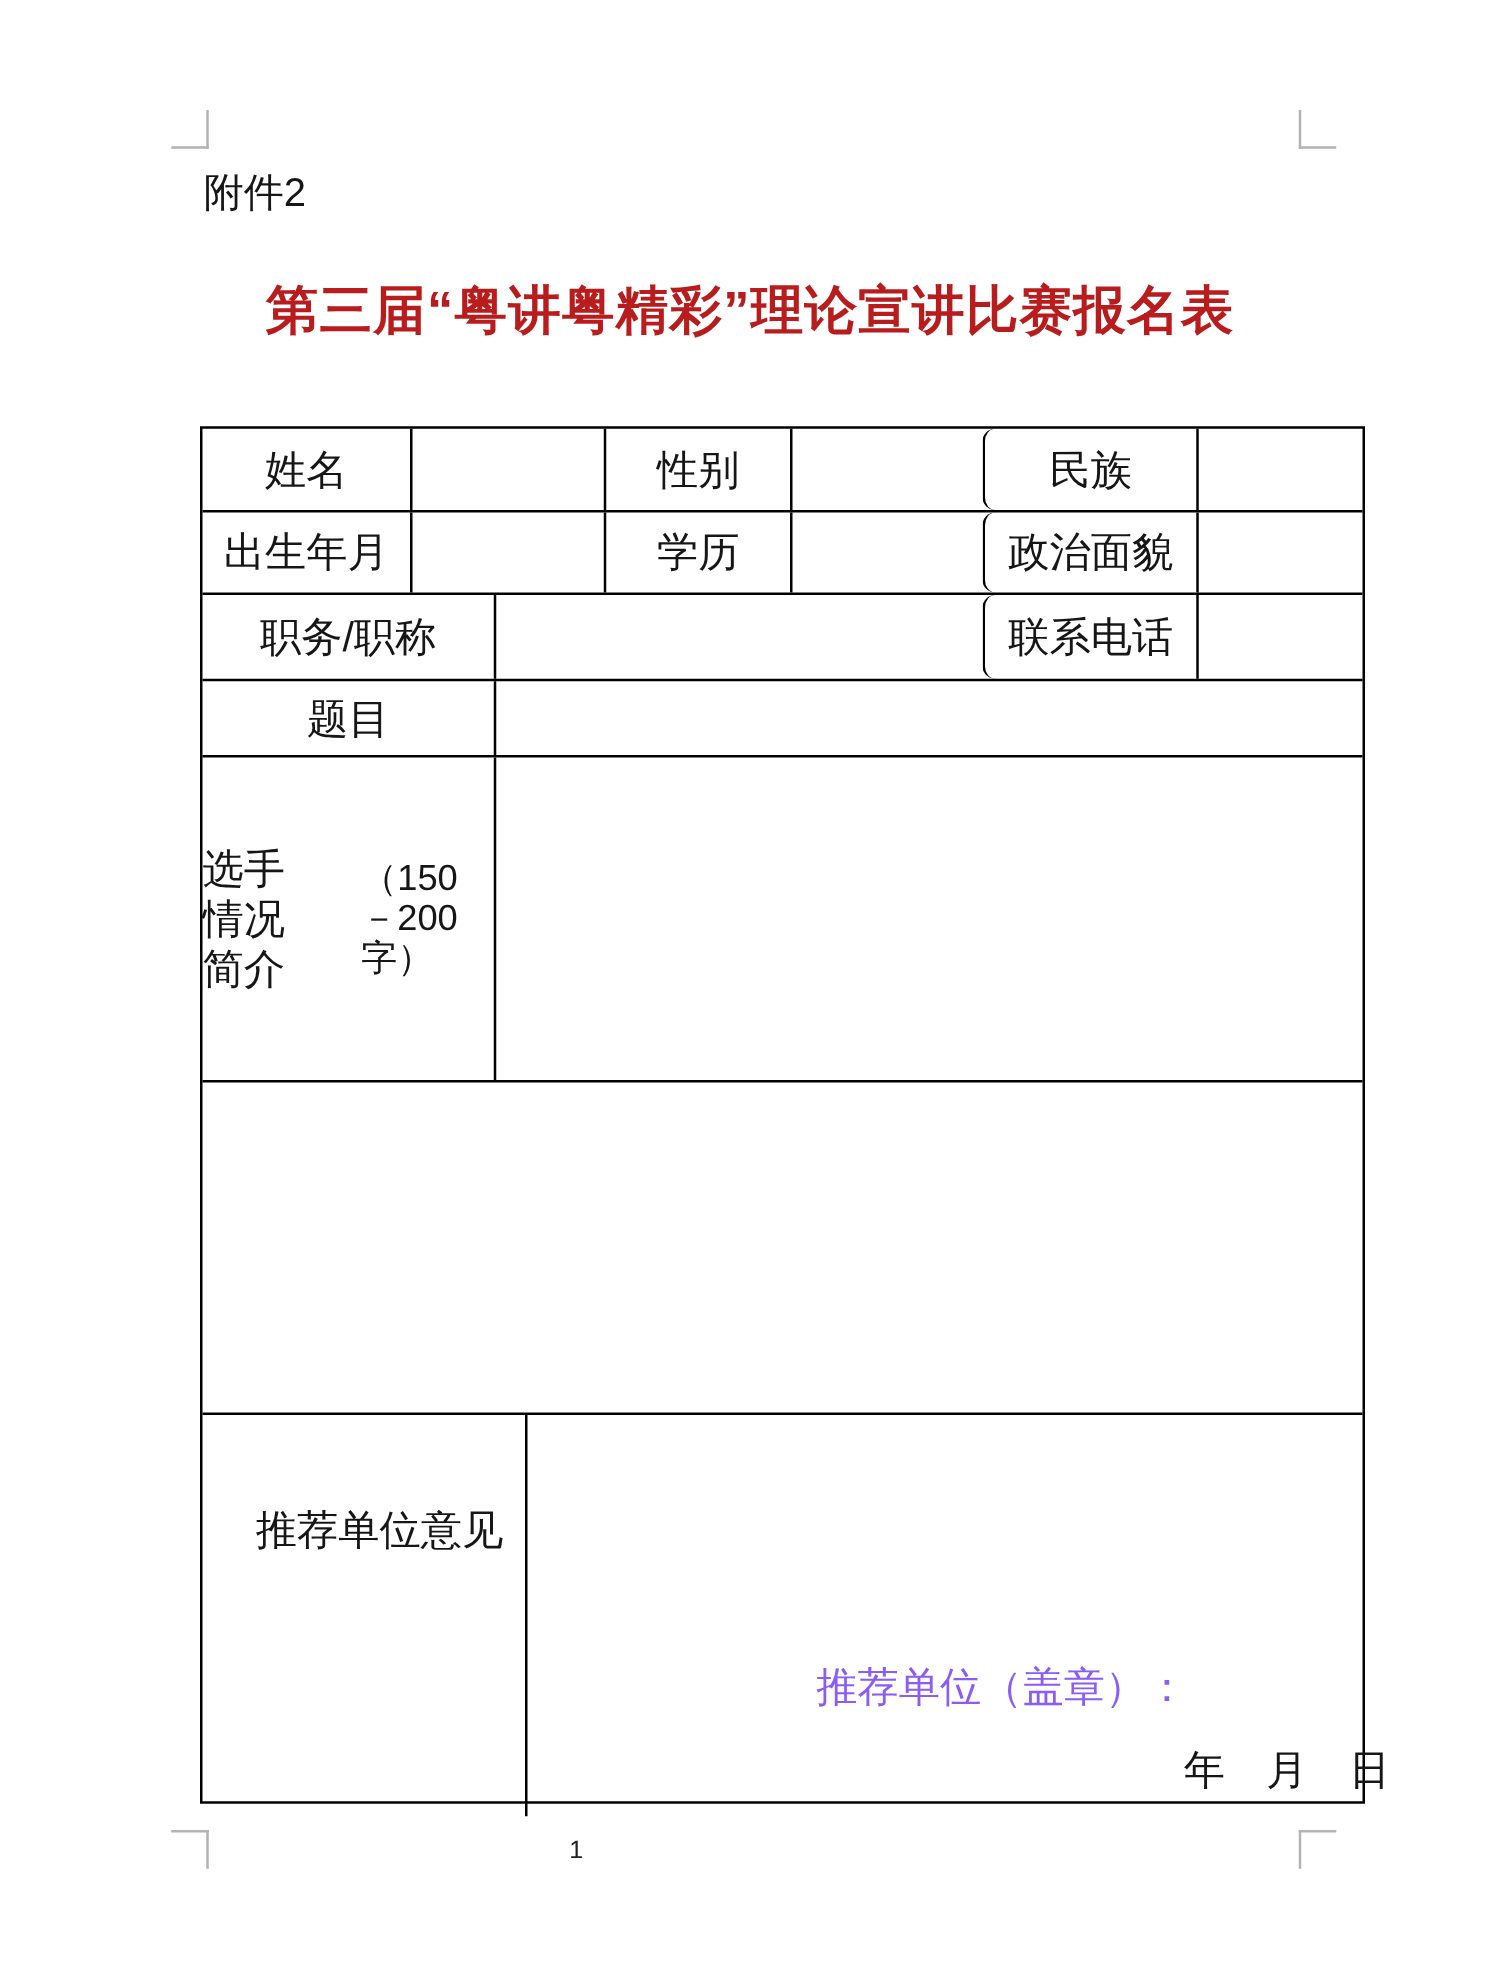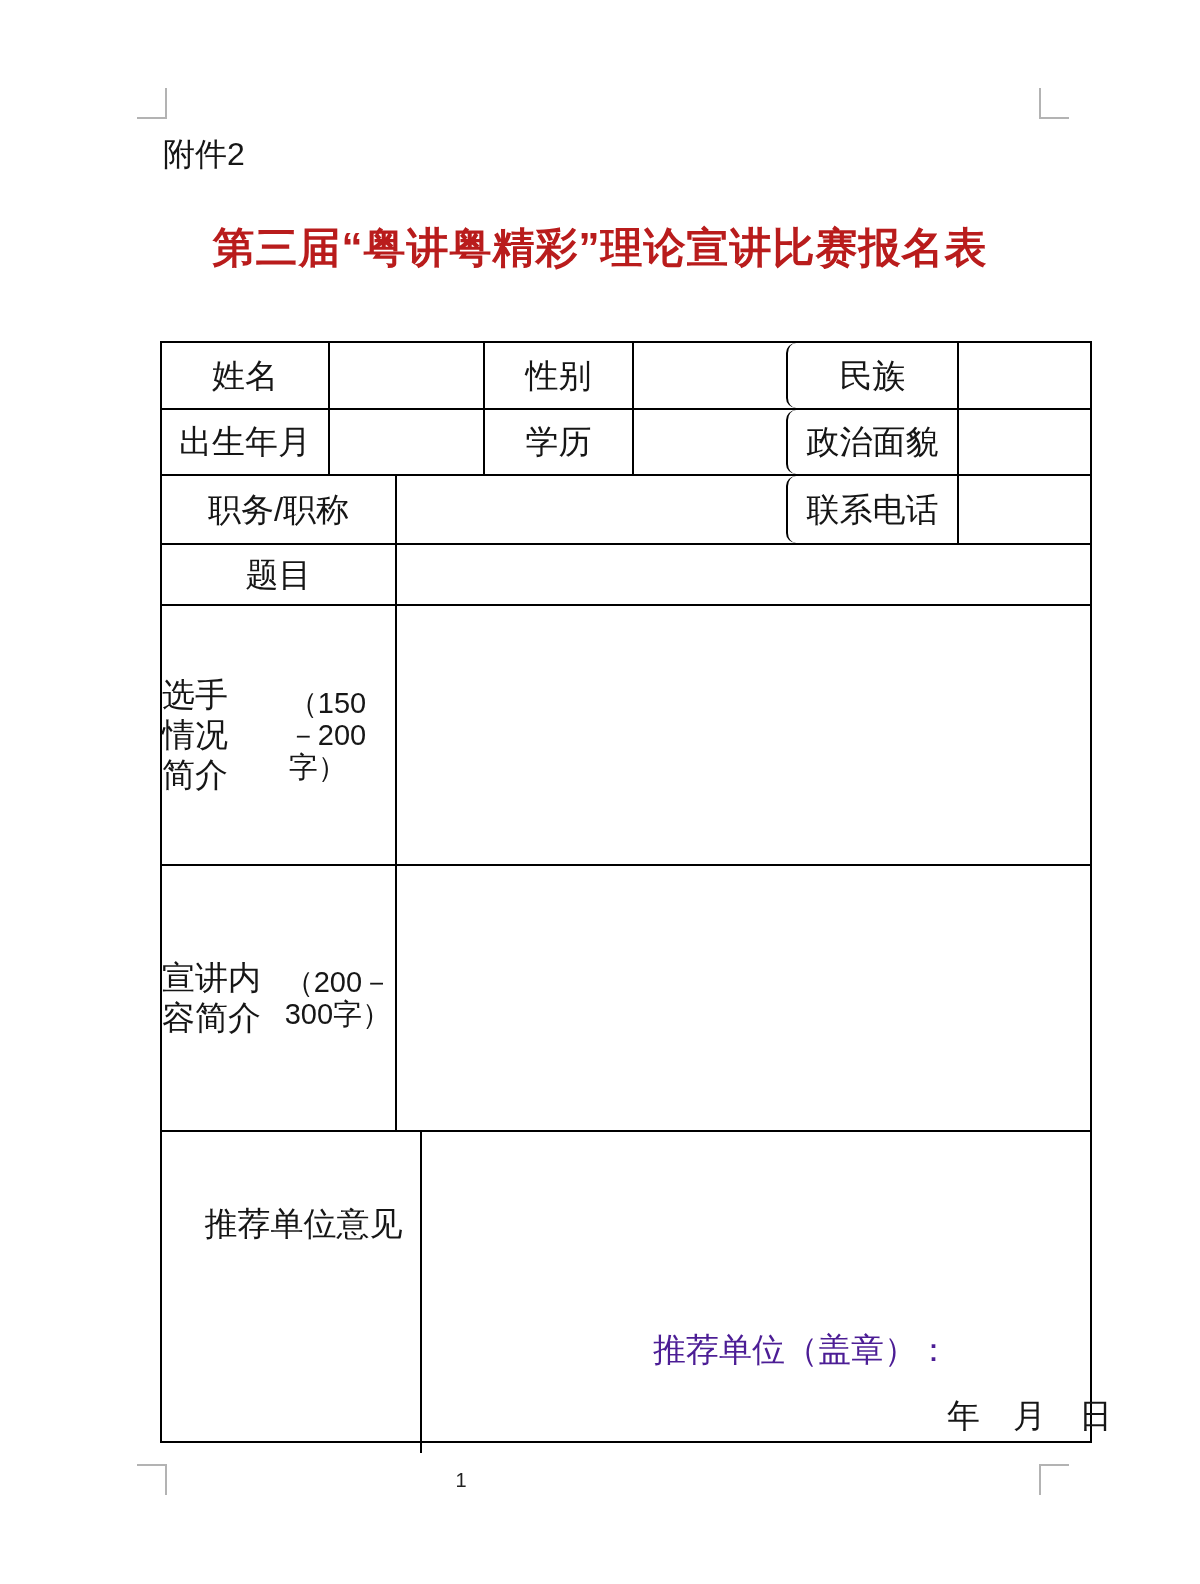--- a/index.html
+++ b/index.html
@@ -52,21 +52,21 @@
   .w233{width:233px;} .w391{width:391px;} .w695{width:695px;}
 
   .two-line{flex-direction:row;}
   .gap28{gap:28px;} .gap20{gap:20px;}
   .hint{font-size:29px;line-height:32px;}
 
   .opinion-label{align-items:flex-start;padding-top:72px;margin-left:25px;}
   .opinion-cell{display:block;}
   .stamp-line{
     position:absolute;left:231px;top:198px;
-    font-size:33px;line-height:40px;white-space:nowrap;color:#4c1d95;
+    font-size:33px;line-height:40px;white-space:nowrap;color:#8b5cf6;
   }
   .date-line{
     position:absolute;right:3px;top:264px;
     font-size:33px;line-height:40px;white-space:nowrap;color:#161616;
   }
 
   .page-number{
     position:absolute;left:0;top:1468px;width:922px;
     text-align:center;font-size:20px;line-height:24px;color:#222;
   }
@@ -118,24 +118,20 @@
 
     <div class="row r5">
       <div class="cell w233 two-line gap28">
         <span>选手情况简介</span>
         <span class="hint">（150－200字）</span>
       </div>
       <div class="cell w695"></div>
     </div>
 
     <div class="row r6">
-      <div class="cell w233 two-line gap20">
-        <span>宣讲内容简介</span>
-        <span class="hint">（200－300字）</span>
-      </div>
       <div class="cell w695"></div>
     </div>
 
     <div class="row r7">
       <div class="cell w233 opinion-label">推荐单位意见</div>
       <div class="cell w695 opinion-cell">
         <span class="stamp-line">推荐单位（盖章）：</span>
         <span class="date-line">年　月　日</span>
       </div>
     </div>

